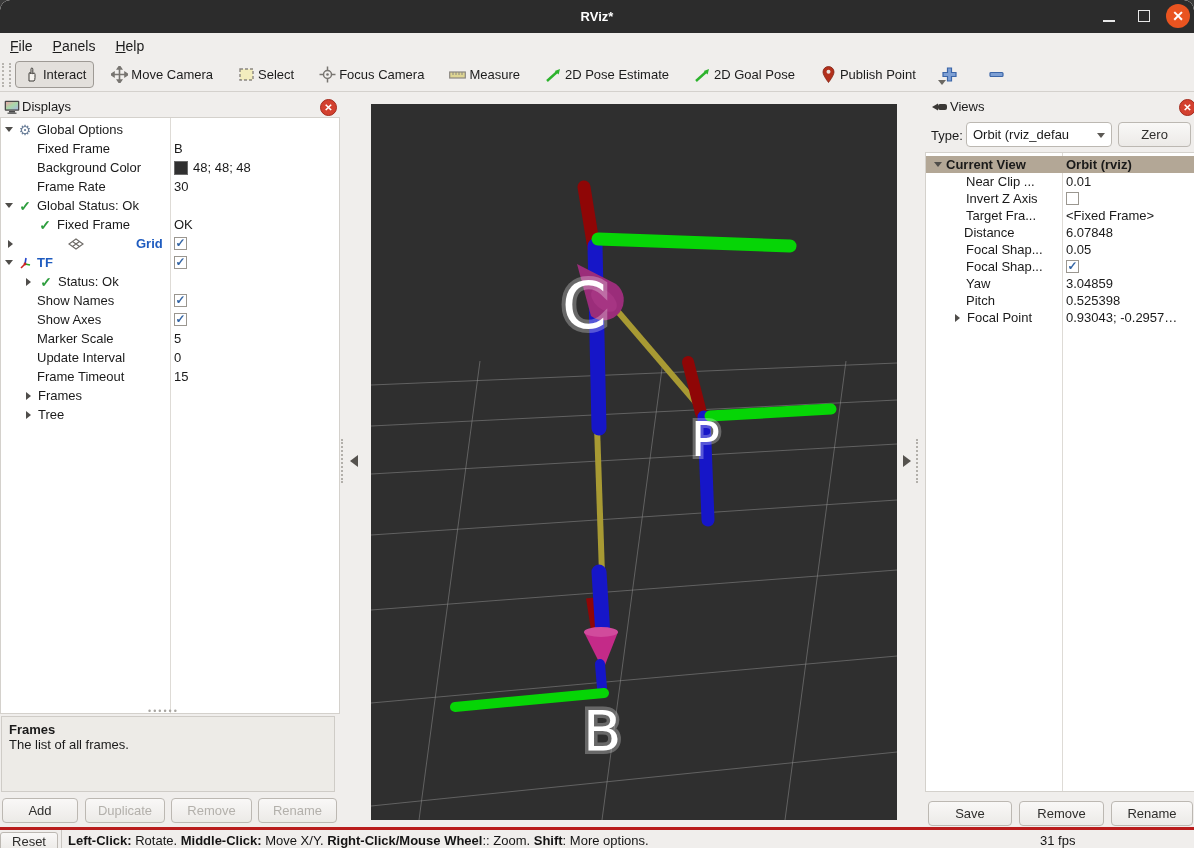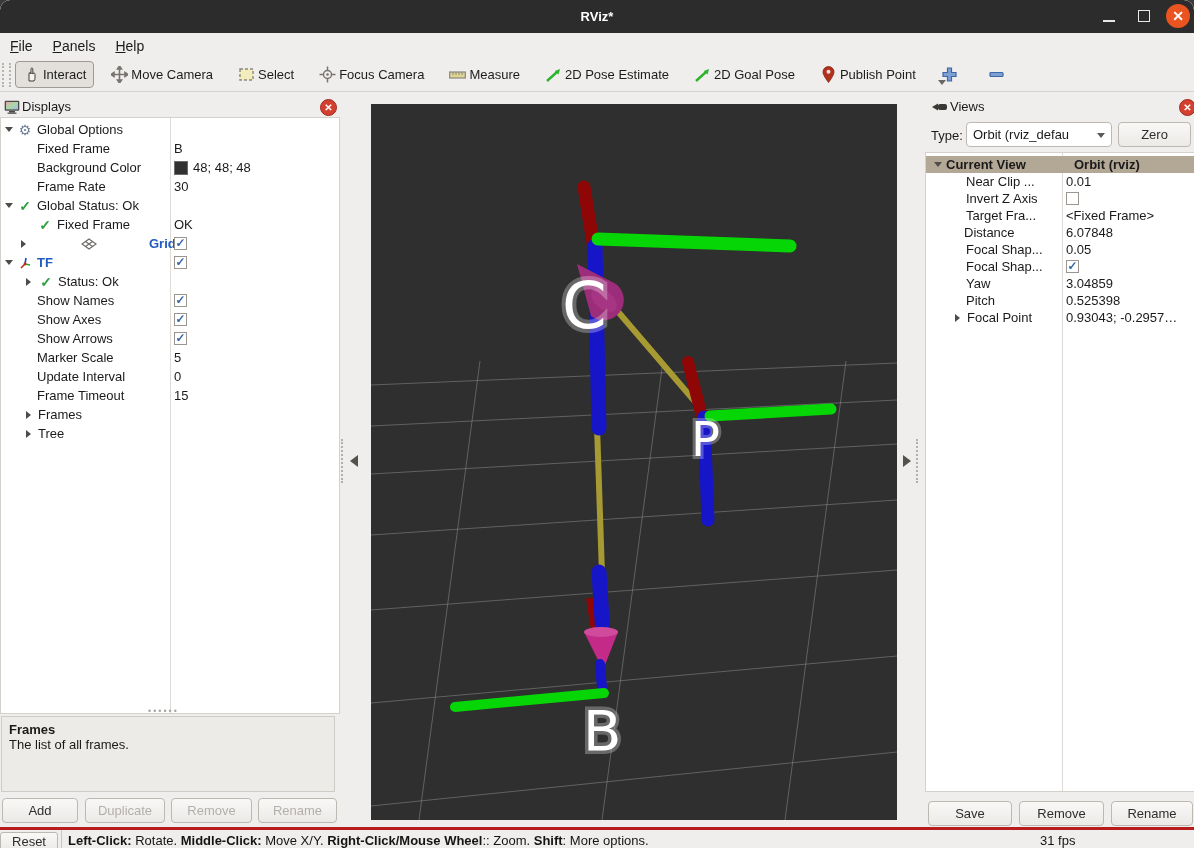--- a/index.html
+++ b/index.html
@@ -281,21 +281,21 @@
           <div class="tname" style="width: 169px; padding-left: 24px;">
             <span class="arr-sp"></span>
             <span class="ticn" style="color: rgb(46, 158, 62); font-size: 14px; font-weight: bold;">✓</span>
             <span class="lbl">Fixed Frame</span>
           </div>
           <div class="tval" style="left: 173px;">
             <span>OK</span>
           </div>
         </div>
         <div class="trow" style="height: 19px;">
-          <div class="tname" style="width: 169px; padding-left: 19px; gap: 48px;">
+          <div class="tname" style="width: 169px; padding-left: 6px; gap: 48px;">
             <span class="arr-r"></span>
             <span class="ticn">
               <svg width="16" height="12" viewBox="0 0 16 12">
                 <g stroke="#6f6c68" stroke-width="1.2" fill="none">
                   <path d="M8 1 L15 6 L8 11 L1 6 Z"></path>
                   <path d="M4.5 3.5 L11.5 8.5 M11.5 3.5 L4.5 8.5"></path>
                 </g>
               </svg>
             </span>
             <span class="lbl blue">Grid</span>
@@ -345,29 +345,20 @@
             <span class="arr-sp"></span>
             <span class="lbl">Show Axes</span>
           </div>
           <div class="tval" style="left: 173px;">
             <span class="cb checked"></span>
           </div>
         </div>
         <div class="trow" style="height: 19px;">
           <div class="tname" style="width: 169px; padding-left: 24px;">
             <span class="arr-sp"></span>
-            <span class="lbl">Show Arrows</span>
-          </div>
-          <div class="tval" style="left: 173px;">
-            <span class="cb checked"></span>
-          </div>
-        </div>
-        <div class="trow" style="height: 19px;">
-          <div class="tname" style="width: 169px; padding-left: 24px;">
-            <span class="arr-sp"></span>
             <span class="lbl">Marker Scale</span>
           </div>
           <div class="tval" style="left: 173px;">
             <span>5</span>
           </div>
         </div>
         <div class="trow" style="height: 19px;">
           <div class="tname" style="width: 169px; padding-left: 24px;">
             <span class="arr-sp"></span>
             <span class="lbl">Update Interval</span>
@@ -496,21 +487,21 @@
   <button class="btn" style="left:1118px;top:122px;width:73px;">Zero</button>
 
   <div class="tree" style="left:925px;top:152px;width:268px;height:638px;">
     <div class="colsep" style="left:136px;"></div>
     <div id="views-rows" style="position:relative;padding-top:3px;">
         <div class="trow sel" style="height: 17px;">
           <div class="tname" style="width: 136px; padding-left: 8px;">
             <span class="arr-d"></span>
             <span class="lbl bold">Current View</span>
           </div>
-          <div class="tval" style="left: 148px;">
+          <div class="tval" style="left: 140px;">
             <span style="font-weight: bold;">Orbit (rviz)</span>
           </div>
         </div>
         <div class="trow" style="height: 17px;">
           <div class="tname" style="width: 136px; padding-left: 28px;">
             <span class="arr-sp"></span>
             <span class="lbl">Near Clip ...</span>
           </div>
           <div class="tval" style="left: 140px;">
             <span>0.01</span>

